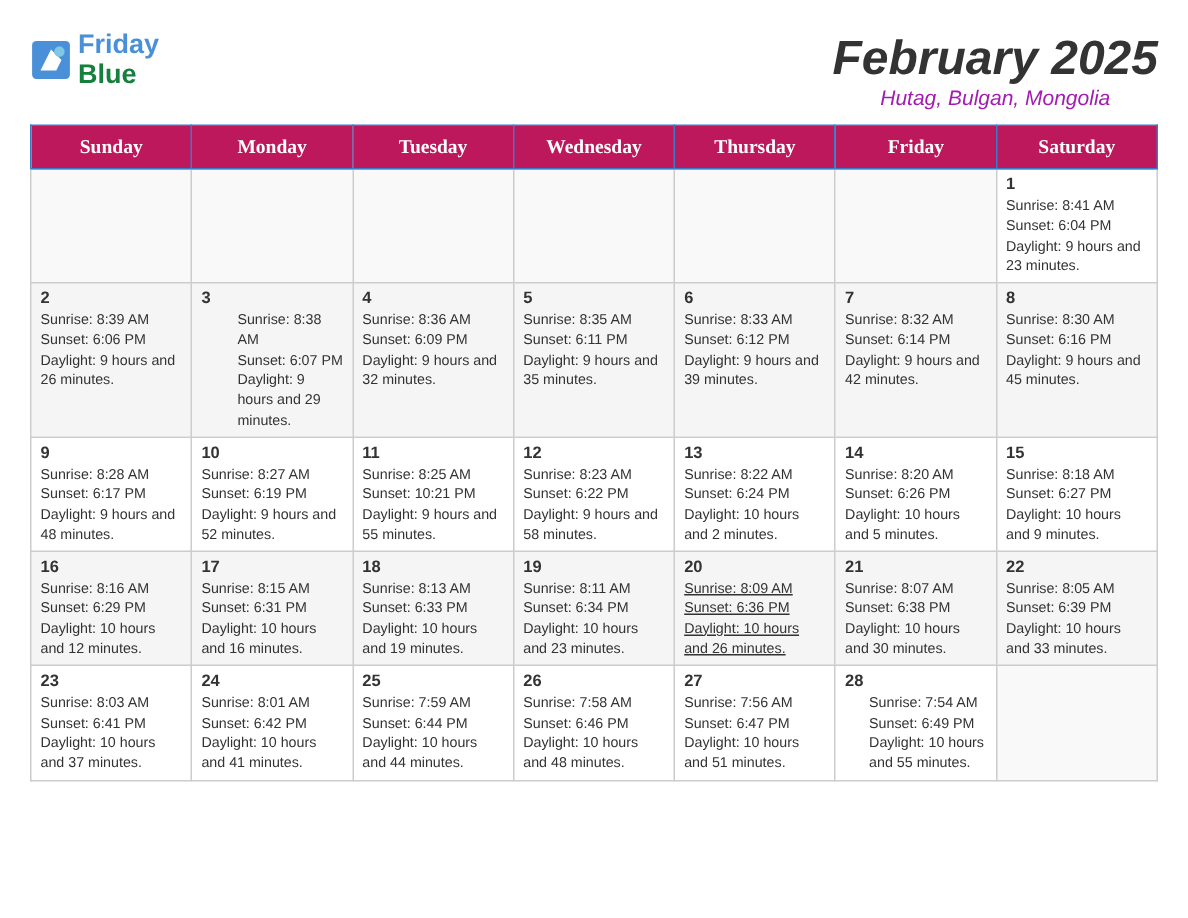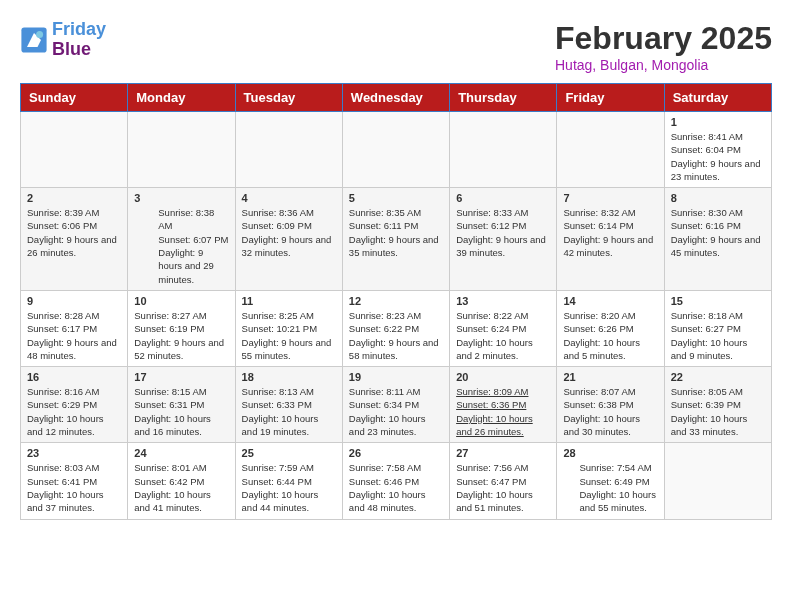--- a/index.html
+++ b/index.html
@@ -28,43 +28,45 @@
     }
     .logo-text span {
       color: #4a90d9;
     }
     .logo-icon {
       width: 28px;
       height: 28px;
       margin-right: 4px;
     }
     .title-section {
-      text-align: left;
+      text-align: center;
+      font-style: italic;
     }
     .calendar-title {
       font-size: 32px;
       font-weight: bold;
       color: #333;
     }
     .calendar-subtitle {
       font-size: 14px;
       color: #a21caf;
     }
     .calendar {
       width: 100%;
       border-collapse: collapse;
       border: 1px solid #ccc;
     }
     .calendar th {
-      background-color: #b91c1c;
+      background-color: #be185d;
       color: white;
-      text-align: left;
+      text-align: center;
       padding: 6px 8px;
       font-size: 13px;
       border: 1px solid #3a7bc8;
+      font-family: Liberation Serif, serif;
     }
     .calendar td {
       vertical-align: top;
       border: 1px solid #ccc;
       padding: 4px 6px;
       font-size: 10px;
       color: #333;
       width: calc(100% / 7);
       min-height: 80px;
       background: #fff;
@@ -95,21 +97,21 @@
 
 <div class="header-section">
   <div class="logo">
     <svg class="logo-icon" viewBox="0 0 40 40">
       <rect x="2" y="2" width="36" height="36" rx="4" fill="#4a90d9"></rect>
       <polygon points="10,30 20,10 30,20 25,30" fill="white"></polygon>
       <circle cx="28" cy="12" r="5" fill="#7ec8e3"></circle>
     </svg>
     <div class="logo-text">
       <div><span>Friday</span></div>
-      <div><span style="color:#701a75">Blue</span></div>
+      <div><span style="color:#15803d">Blue</span></div>
     </div>
   </div>
   <div class="title-section">
     <div class="calendar-title">February 2025</div>
     <div class="calendar-subtitle">Hutag, Bulgan, Mongolia</div>
   </div>
 </div>
 
 <table class="calendar">
   <thead>

